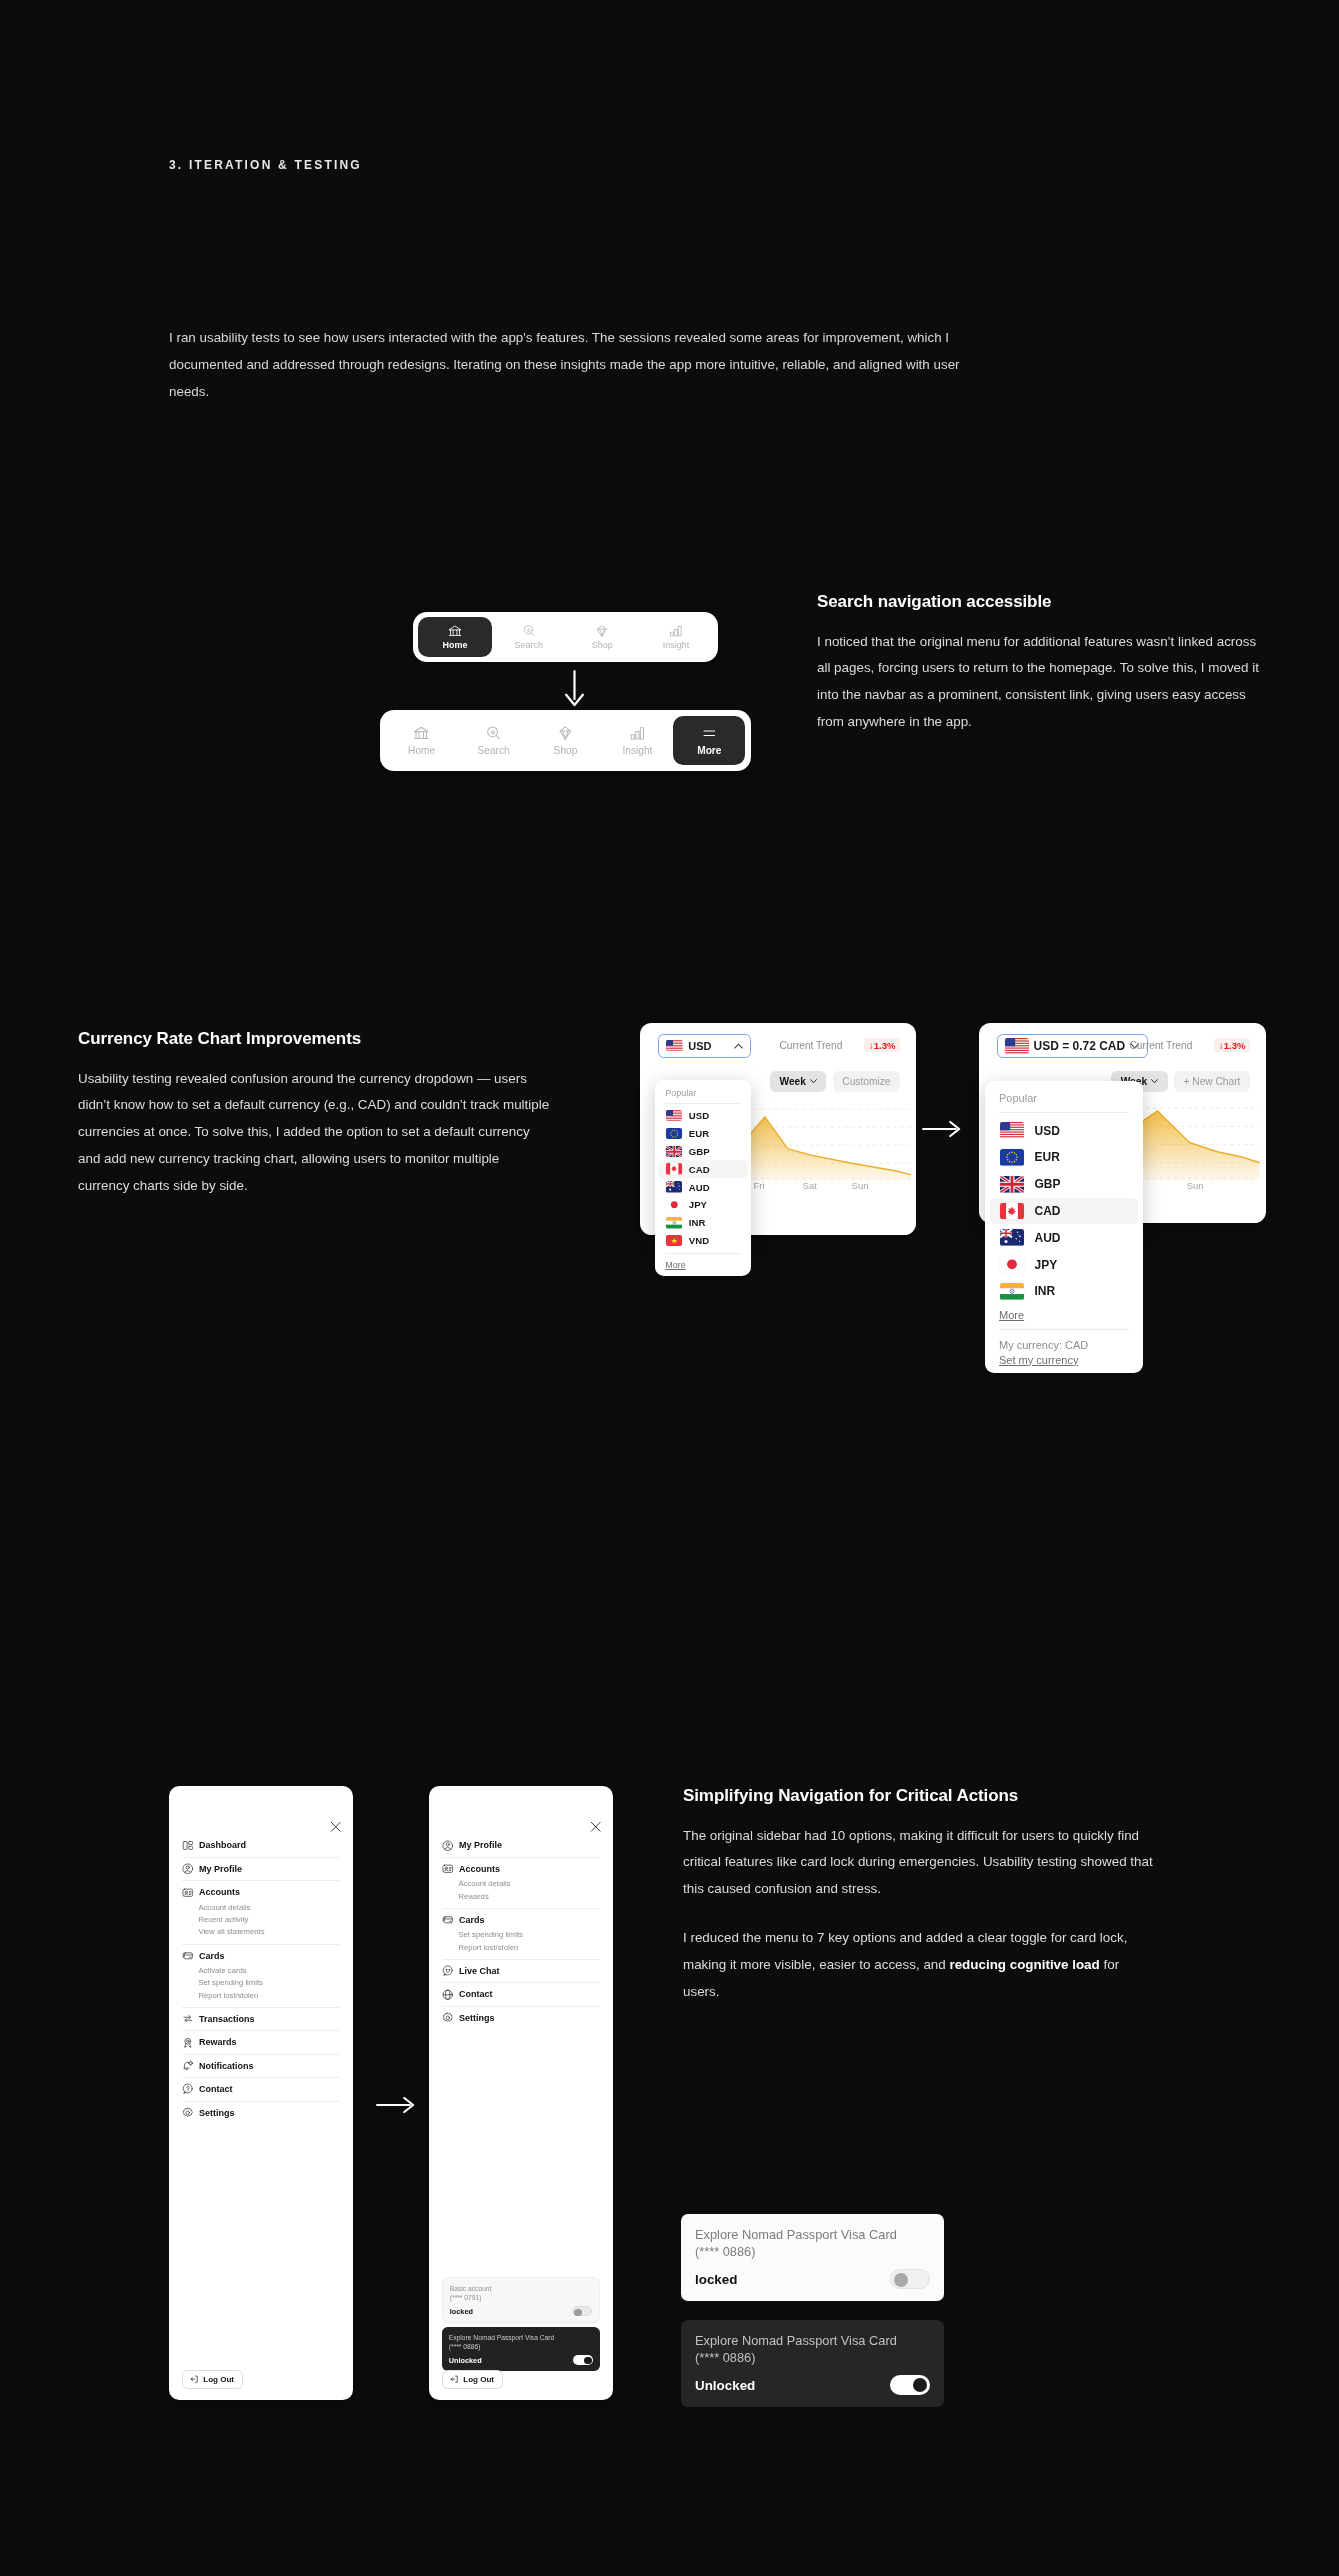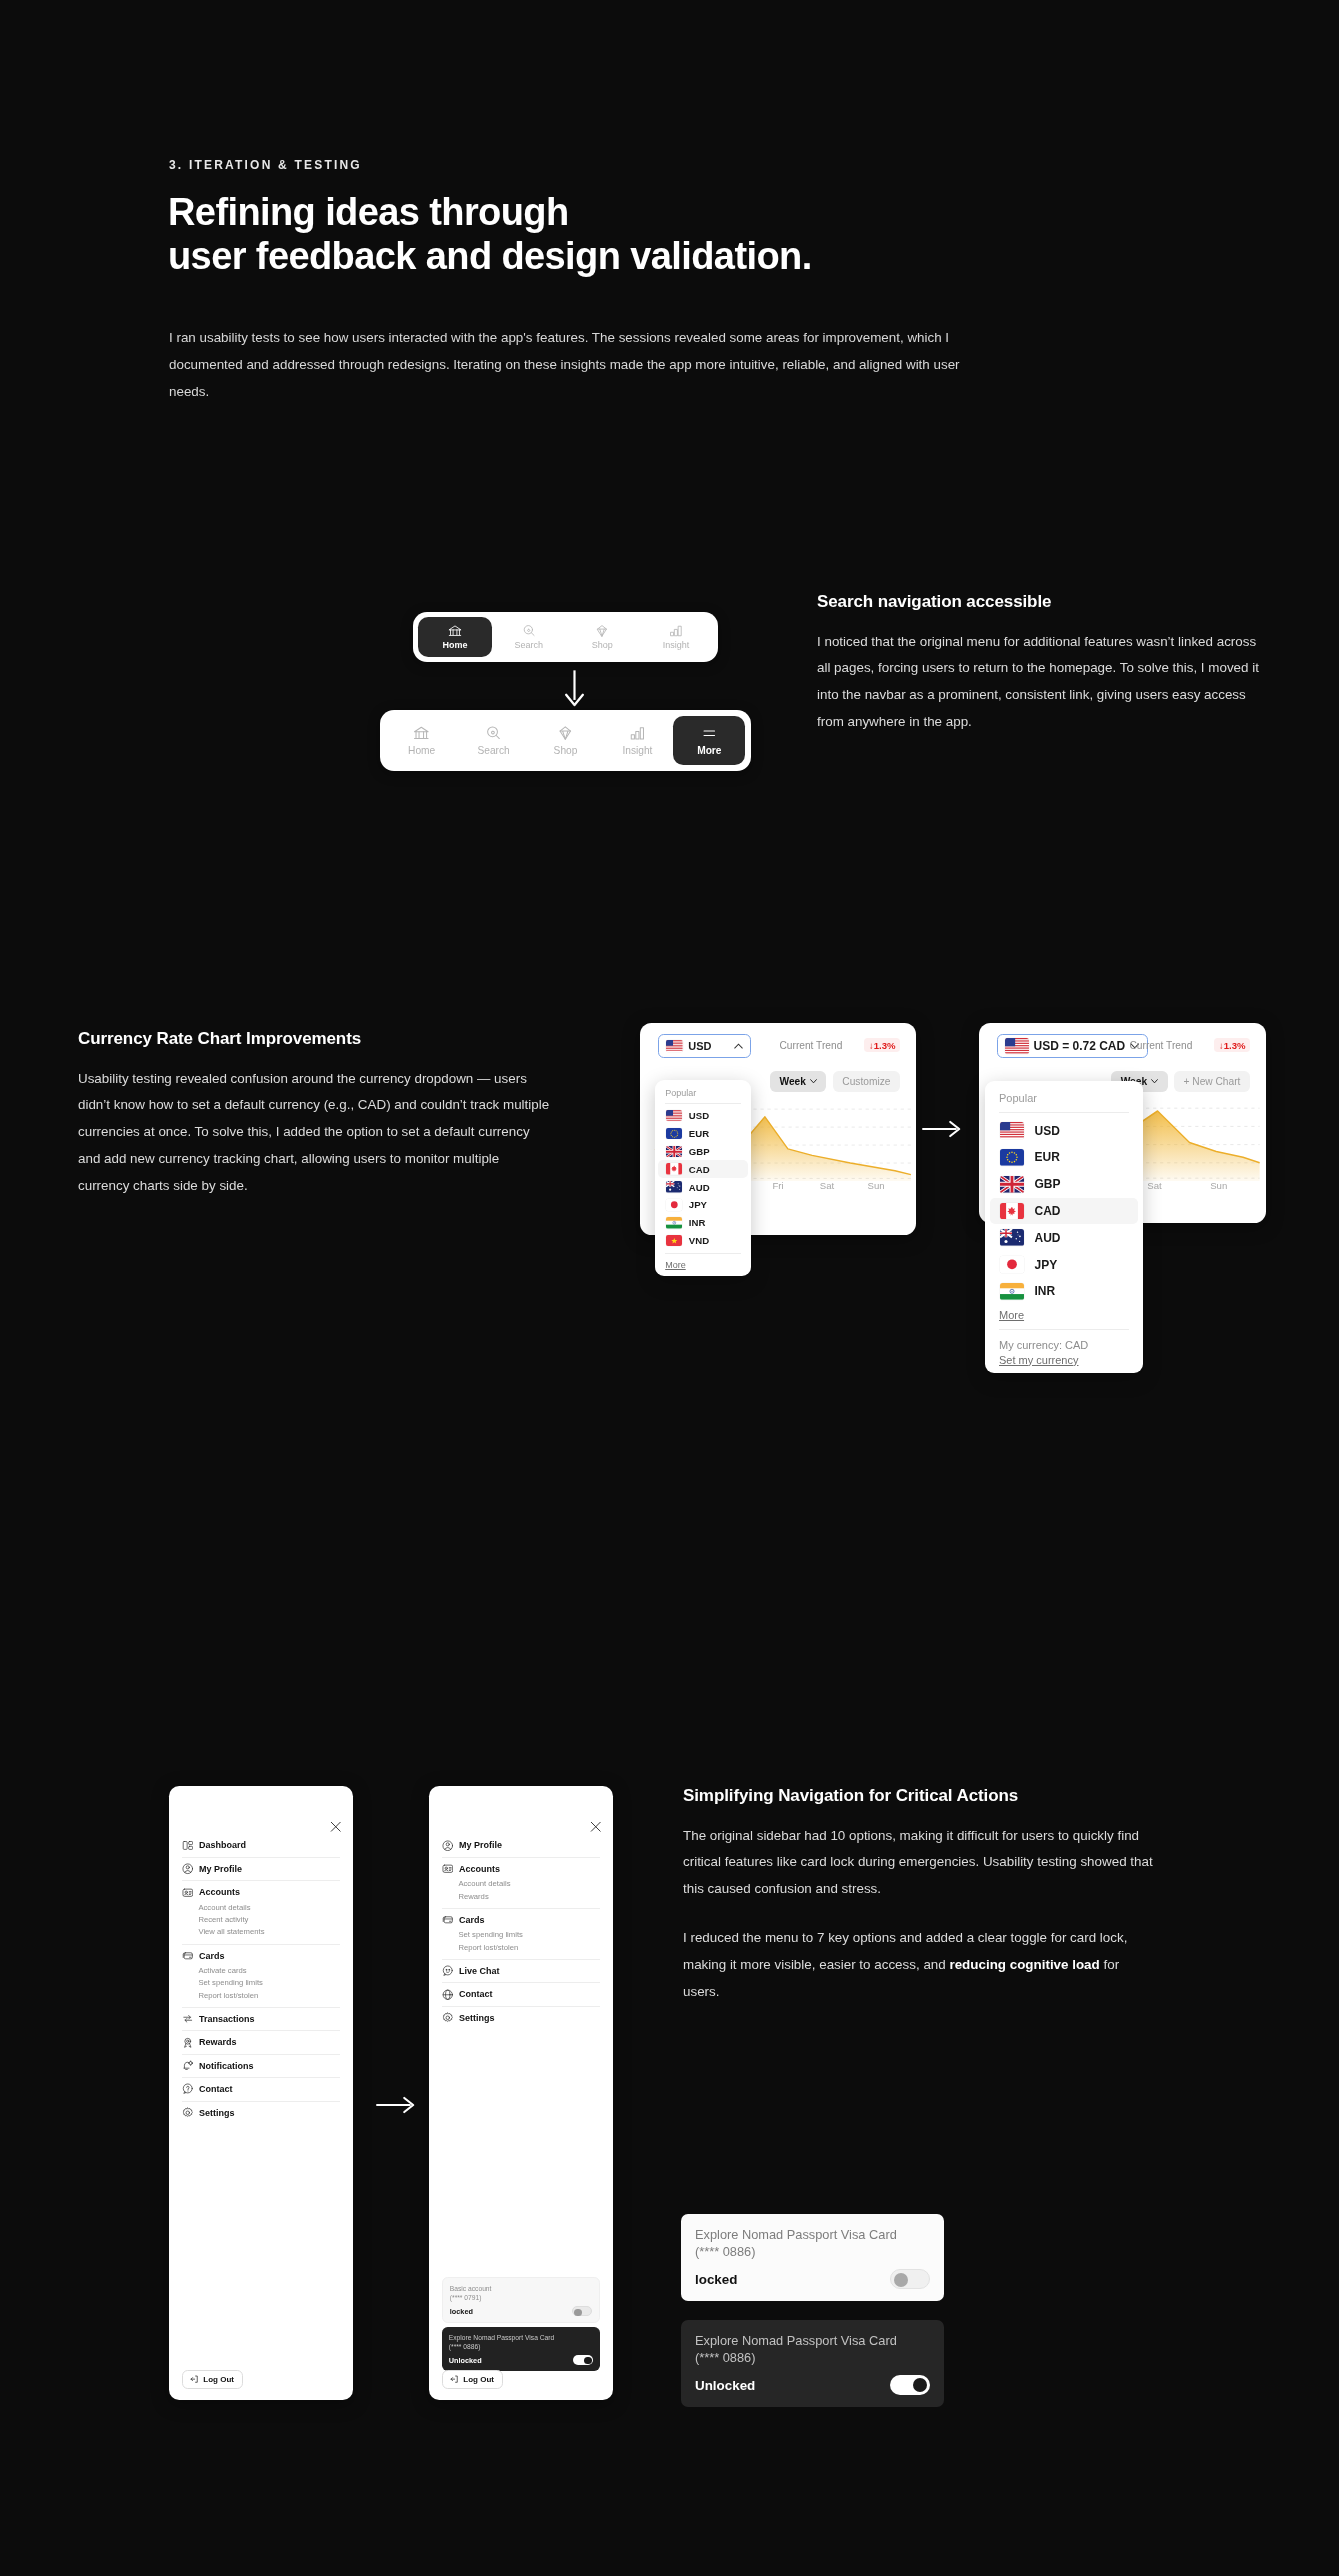--- a/index.html
+++ b/index.html
@@ -99,21 +99,21 @@
     font-size: 10.2px; color: #9a9a9a;
   }
   .ctrl.dark { background: #e3e3e3; color: #111; font-weight: 700; }
 
   .chart-wrap { position: absolute; left: 0; right: 0; top: 81px; height: 77px; }
   .chart-svg { width: 100%; height: 100%; display: block; }
   .chart-days {
     position: absolute; left: 0; right: 0; top: 157px;
     display: flex; padding: 0 15.3px; font-size: 9.6px; color: #a8a8a8;
   }
-  .chart-days span { flex: 1; text-align: center; }
+  .chart-days span { flex: 1; }
   .chart-days span.on { color: #111; font-weight: 700; }
   .pt-badge {
     position: absolute; background: #fff6f2; color: #e01b1b;
     border-radius: 4.5px; padding: 1.9px 5.1px; font-size: 9px; font-weight: 700;
     box-shadow: 0 0.6px 2.6px rgba(0,0,0,.08);
   }
 
   
   .cur-dd {
     position: absolute; background: #ffffff; border-radius: 9px;
@@ -217,22 +217,20 @@
   .tg-big .knob2 { position: absolute; top: 2.6px; width: 14.7px; height: 14.7px; border-radius: 50%; }
   .tg-big.off .knob2 { left: 2.6px; background: #a9a9a9; }
   .tg-big.on  .knob2 { right: 2.6px; background: #1b1b1b; }
 </style>
 </head>
 <body>
 
 <div class="page">
 
   <div class="eyebrow">3. ITERATION &amp; TESTING</div>
-  <div class="headline">Refining ideas through
-user feedback and design validation.</div>
   <div class="intro">I ran usability tests to see how users interacted with the app's features. The sessions revealed some areas for improvement, which I documented and addressed through redesigns. Iterating on these insights made the app more intuitive, reliable, and aligned with user needs.</div>
 
   <div class="navbar navbar--old" id="old-nav">
       <div class="nav-item active">
         <svg class="nav-ico" width="14" height="14" viewBox="0 0 22 22" fill="none" stroke="#ffffff" stroke-width="1.35" stroke-linecap="round" stroke-linejoin="round">
           <path d="M2 9 L11 3 L20 9 Z"></path>
           <path d="M4 9 V17 M8 9 V17 M14 9 V17 M18 9 V17"></path>
           <path d="M2 18 H20"></path>
         </svg>
         <span>Home</span>

